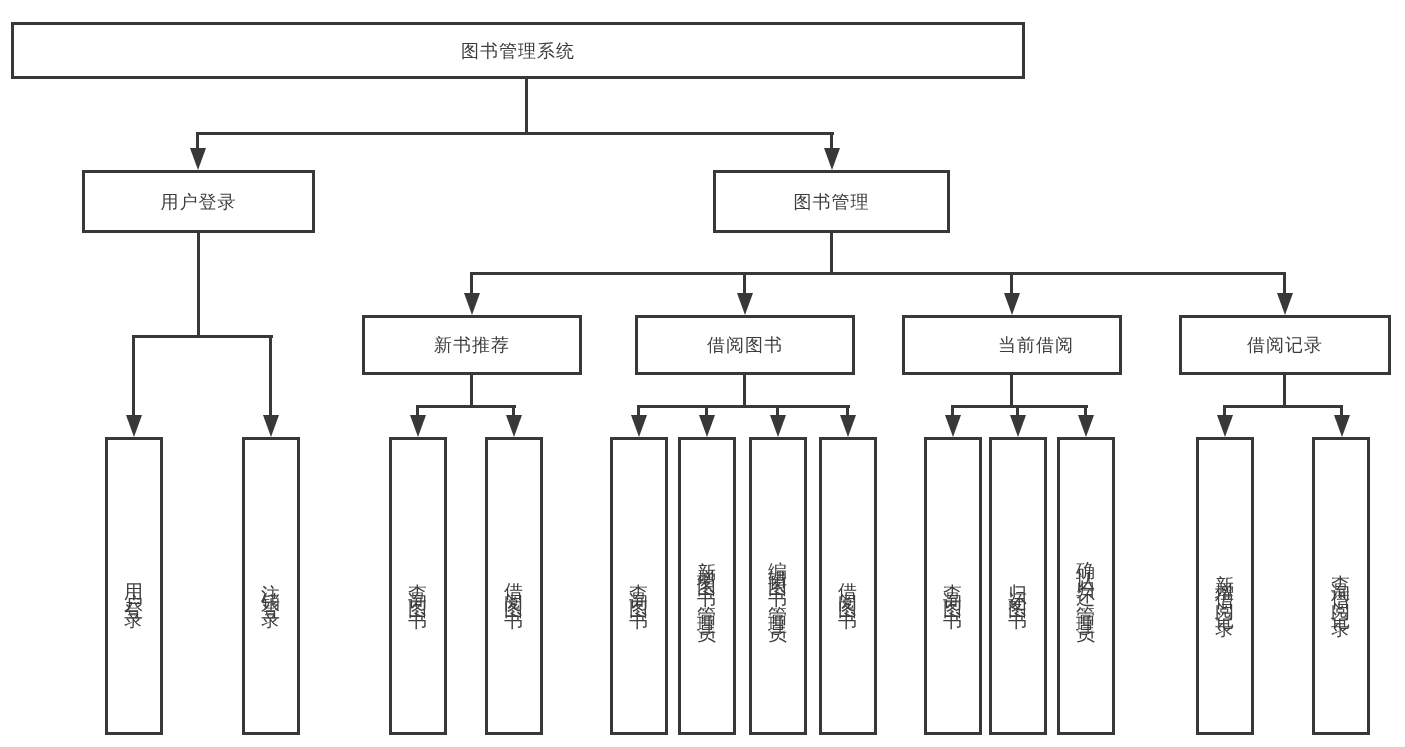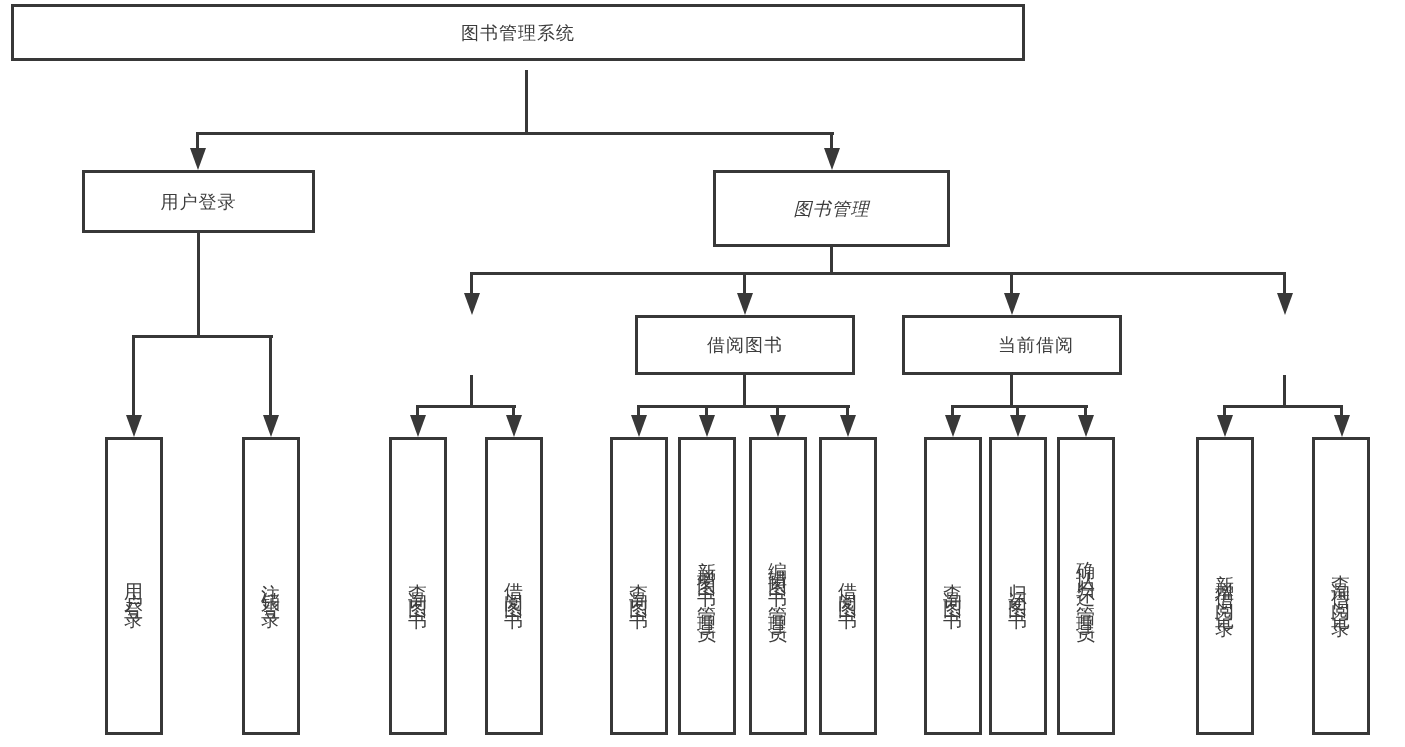--- a/index.html
+++ b/index.html
@@ -73,37 +73,37 @@
     letter-spacing: 0.5px;
     z-index: 5;
     white-space: nowrap;
   }
 </style>
 </head>
 <body>
 
 <div id="canvas">
 
-  <div class="node" style="left:11px; top:4px; width:1014px; height:57px;">
+  <div class="node" style="left:11px; top:22px; width:1014px; height:57px;">
     <span>图书管理系统</span>
   </div>
 
   <div>
     <div class="vline" style="left:525px; top:70px; height:62px;"></div>
     <div class="hline" style="left:197px; top:132px; width:637px;"></div>
     <div class="vline" style="left:196px; top:132px; height:20px;"></div>
     <div class="arrow" style="left:190px; top:148px;"></div>
     <div class="vline" style="left:830px; top:132px; height:20px;"></div>
     <div class="arrow" style="left:824px; top:148px;"></div>
   </div>
 
   <div class="node" style="left:82px; top:170px; width:233px; height:63px;">
     <span>用户登录</span>
   </div>
-  <div class="node" style="left:713px; top:170px; width:237px; height:77px;font-style:italic;">
+  <div class="node" style="left:713px; top:170px; width:237px; height:63px;">
     <span>图书管理</span>
   </div>
 
   <div>
     <div class="vline" style="left:197px; top:233px; height:102px;"></div>
     <div class="hline" style="left:133px; top:335px; width:140px;"></div>
     <div class="vline" style="left:132px; top:335px; height:82px;"></div>
     <div class="arrow" style="left:126px; top:415px;"></div>
     <div class="vline" style="left:269px; top:335px; height:82px;"></div>
     <div class="arrow" style="left:263px; top:415px;"></div>
@@ -115,25 +115,31 @@
     <div class="vline" style="left:470px; top:272px; height:23px;"></div>
     <div class="arrow" style="left:464px; top:293px;"></div>
     <div class="vline" style="left:743px; top:272px; height:23px;"></div>
     <div class="arrow" style="left:737px; top:293px;"></div>
     <div class="vline" style="left:1010px; top:272px; height:23px;"></div>
     <div class="arrow" style="left:1004px; top:293px;"></div>
     <div class="vline" style="left:1283px; top:272px; height:23px;"></div>
     <div class="arrow" style="left:1277px; top:293px;"></div>
   </div>
 
+  <div class="node" style="left:362px; top:315px; width:220px; height:60px;">
+    <span>新书推荐</span>
+  </div>
   <div class="node" style="left:635px; top:315px; width:220px; height:60px;">
     <span>借阅图书</span>
   </div>
   <div class="node" style="left:902px; top:315px; width:220px; height:60px;padding-left:48px;">
     <span>当前借阅</span>
+  </div>
+  <div class="node" style="left:1179px; top:315px; width:212px; height:60px;">
+    <span>借阅记录</span>
   </div>
 
   <div>
     <div class="vline" style="left:470px; top:375px; height:30px;"></div>
     <div class="hline" style="left:417px; top:405px; width:99px;"></div>
     <div class="vline" style="left:416px; top:405px; height:12px;"></div>
     <div class="arrow" style="left:410px; top:415px;"></div>
     <div class="vline" style="left:512px; top:405px; height:12px;"></div>
     <div class="arrow" style="left:506px; top:415px;"></div>
   </div>

